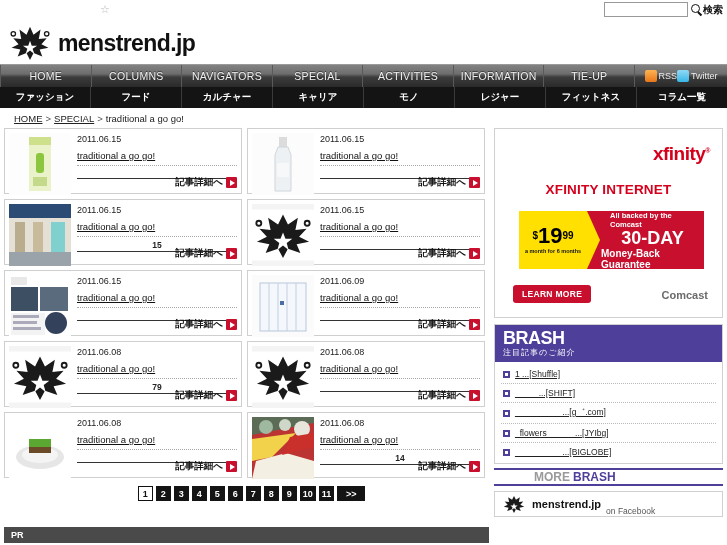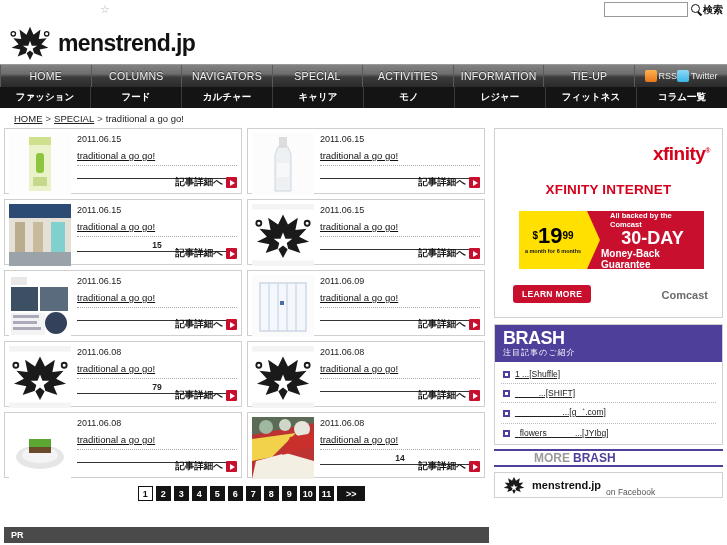--- a/index.html
+++ b/index.html
@@ -561,20 +561,24 @@
             <span class="brash-text">_____...[SHIFT]</span>
           </div>
           <div class="brash-item">
             <span class="brash-bullet"></span>
             <span class="brash-text">__________...[g゛.com]</span>
           </div>
           <div class="brash-item">
             <span class="brash-bullet"></span>
             <span class="brash-text">_flowers______...[JYIbg]</span>
           </div>
+          <div class="brash-item">
+            <span class="brash-bullet"></span>
+            <span class="brash-text">__________...[BIGLOBE]</span>
+          </div>
         </div>
     </div>
 
     <div class="more-brash">
       <span class="mb-1">MORE</span>
       <span class="mb-2">BRASH</span>
     </div>
 
     <div class="fb-box">
       <svg class="fb-crown" viewBox="0 0 100 82">

